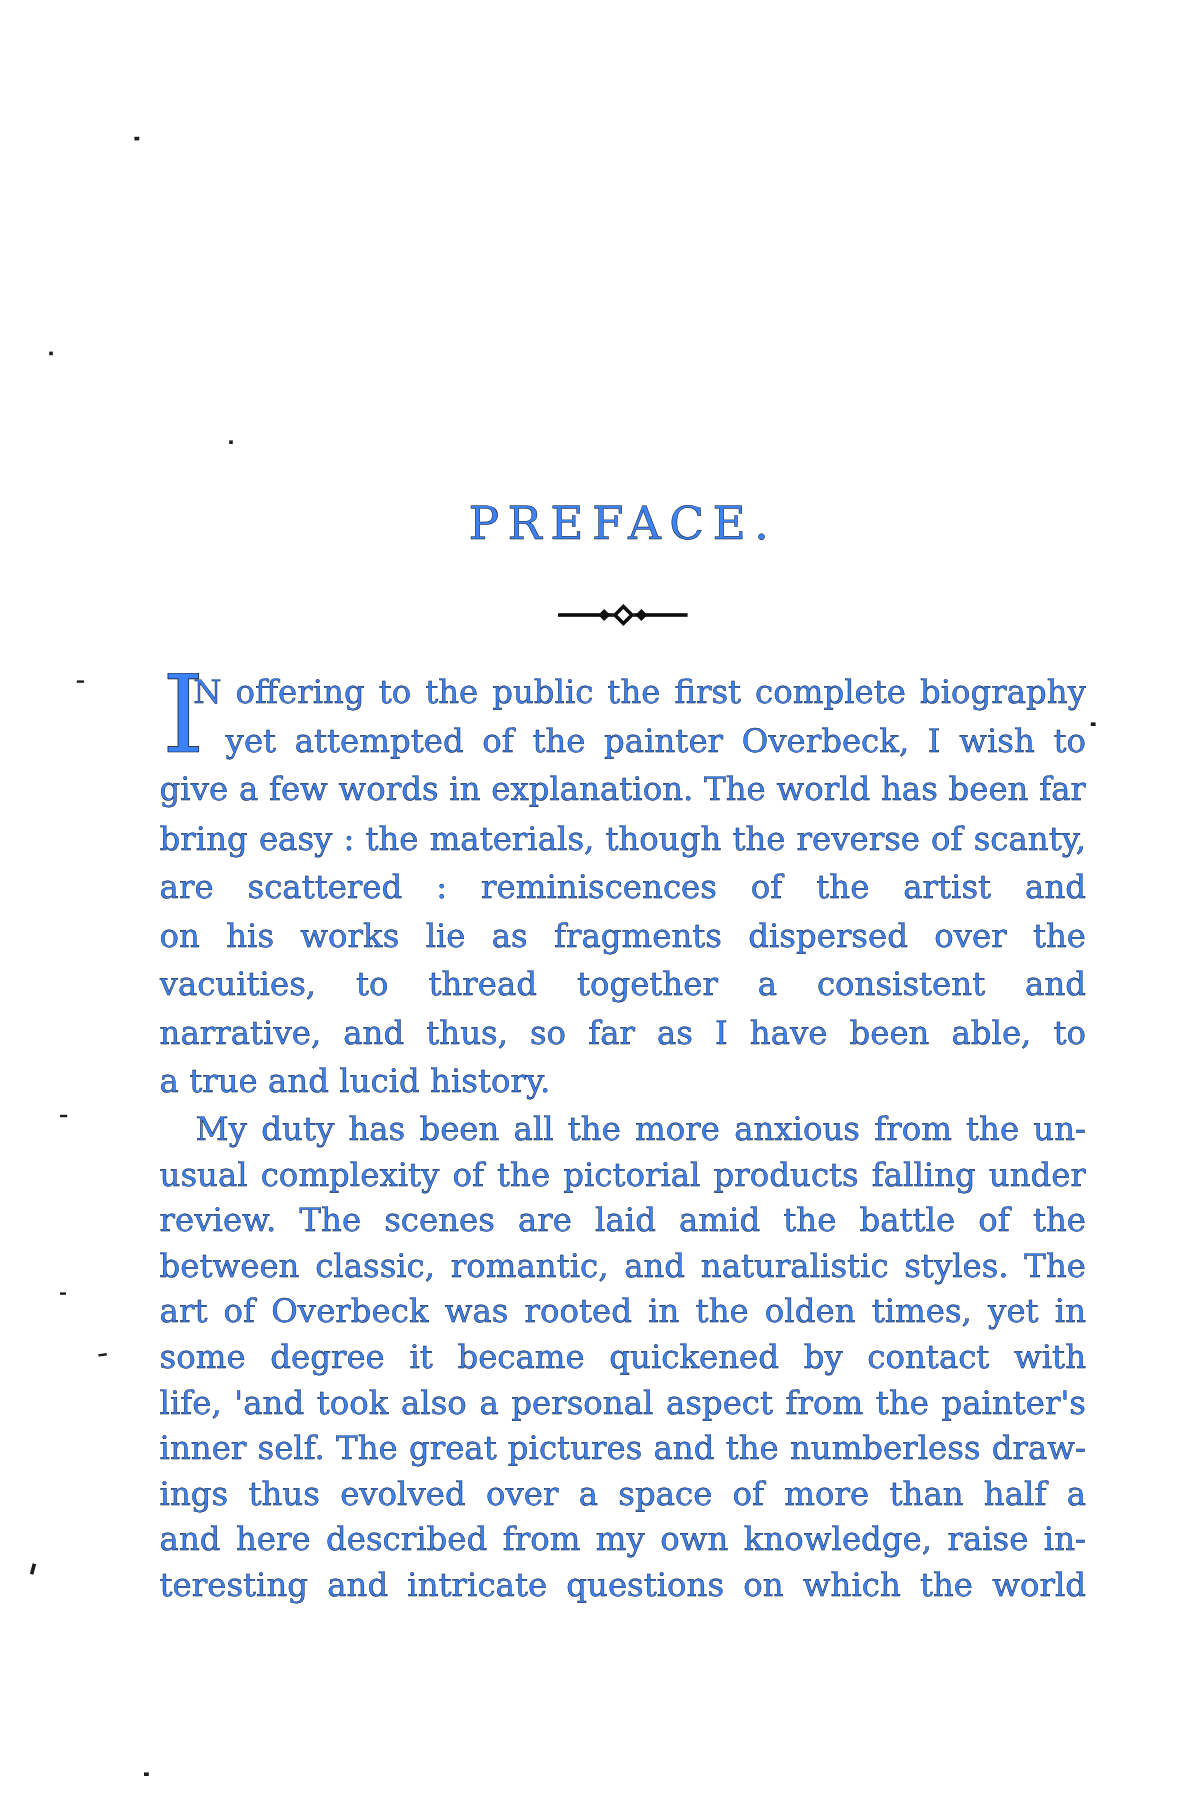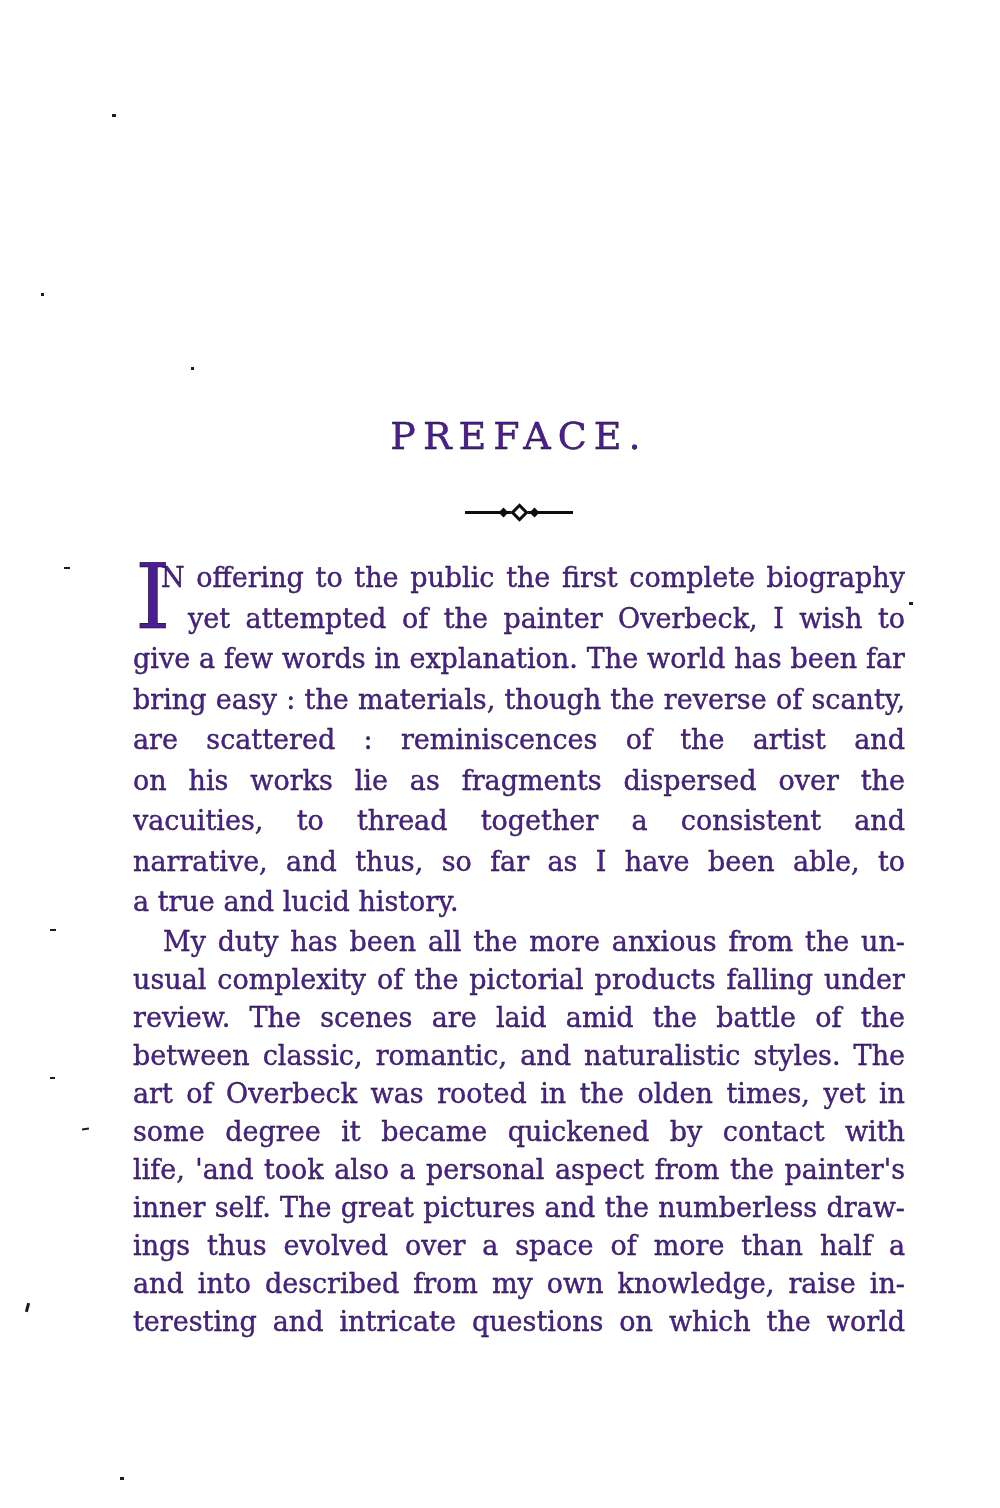--- a/index.html
+++ b/index.html
@@ -7,21 +7,21 @@
     padding: 0;
     background: #ffffff;
   }
   .page {
     position: relative;
     width: 1000px;
     height: 1508px;
     background: #ffffff;
     overflow: hidden;
     font-family: "DejaVu Serif", "Liberation Serif", serif;
-    color: #4c1d95;
+    color: #3b82f6;
   }
   
   .title {
     position: absolute;
     top: 412px;
     left: 133px;
     width: 772px;
     height: 48px;
     line-height: 48px;
     text-align: center;
@@ -142,21 +142,21 @@
       <div class="paragraph para-2">
         <div class="line indent">My duty has been all the more anxious from the un-</div>
         <div class="line">usual complexity of the pictorial products falling under</div>
         <div class="line">review.  The scenes are laid amid the battle of the</div>
         <div class="line">between classic, romantic, and naturalistic styles.  The</div>
         <div class="line">art of Overbeck was rooted in the olden times, yet in</div>
         <div class="line">some degree it became quickened by contact with present</div>
         <div class="line">life, 'and took also a personal aspect from the painter's</div>
         <div class="line">inner self.  The great pictures and the numberless draw-</div>
         <div class="line">ings thus evolved over a space of more than half a century,</div>
-        <div class="line">and into described from my own knowledge, raise in-</div>
+        <div class="line">and here described from my own knowledge, raise in-</div>
         <div class="line">teresting and intricate questions on which the world</div>
       </div>
     </div>
 
   <div class="speck" style="left:112px; top:114px; width:4px; height:3px;"></div>
   <div class="speck" style="left:41px;  top:293px; width:3px; height:3px;"></div>
   <div class="speck" style="left:191px; top:367px; width:3px; height:3px;"></div>
   <div class="speck" style="left:64px;  top:567px; width:6px; height:2px;"></div>
   <div class="speck" style="left:909px; top:602px; width:4px; height:3px;"></div>
   <div class="speck" style="left:50px;  top:929px; width:6px; height:2px;"></div>

